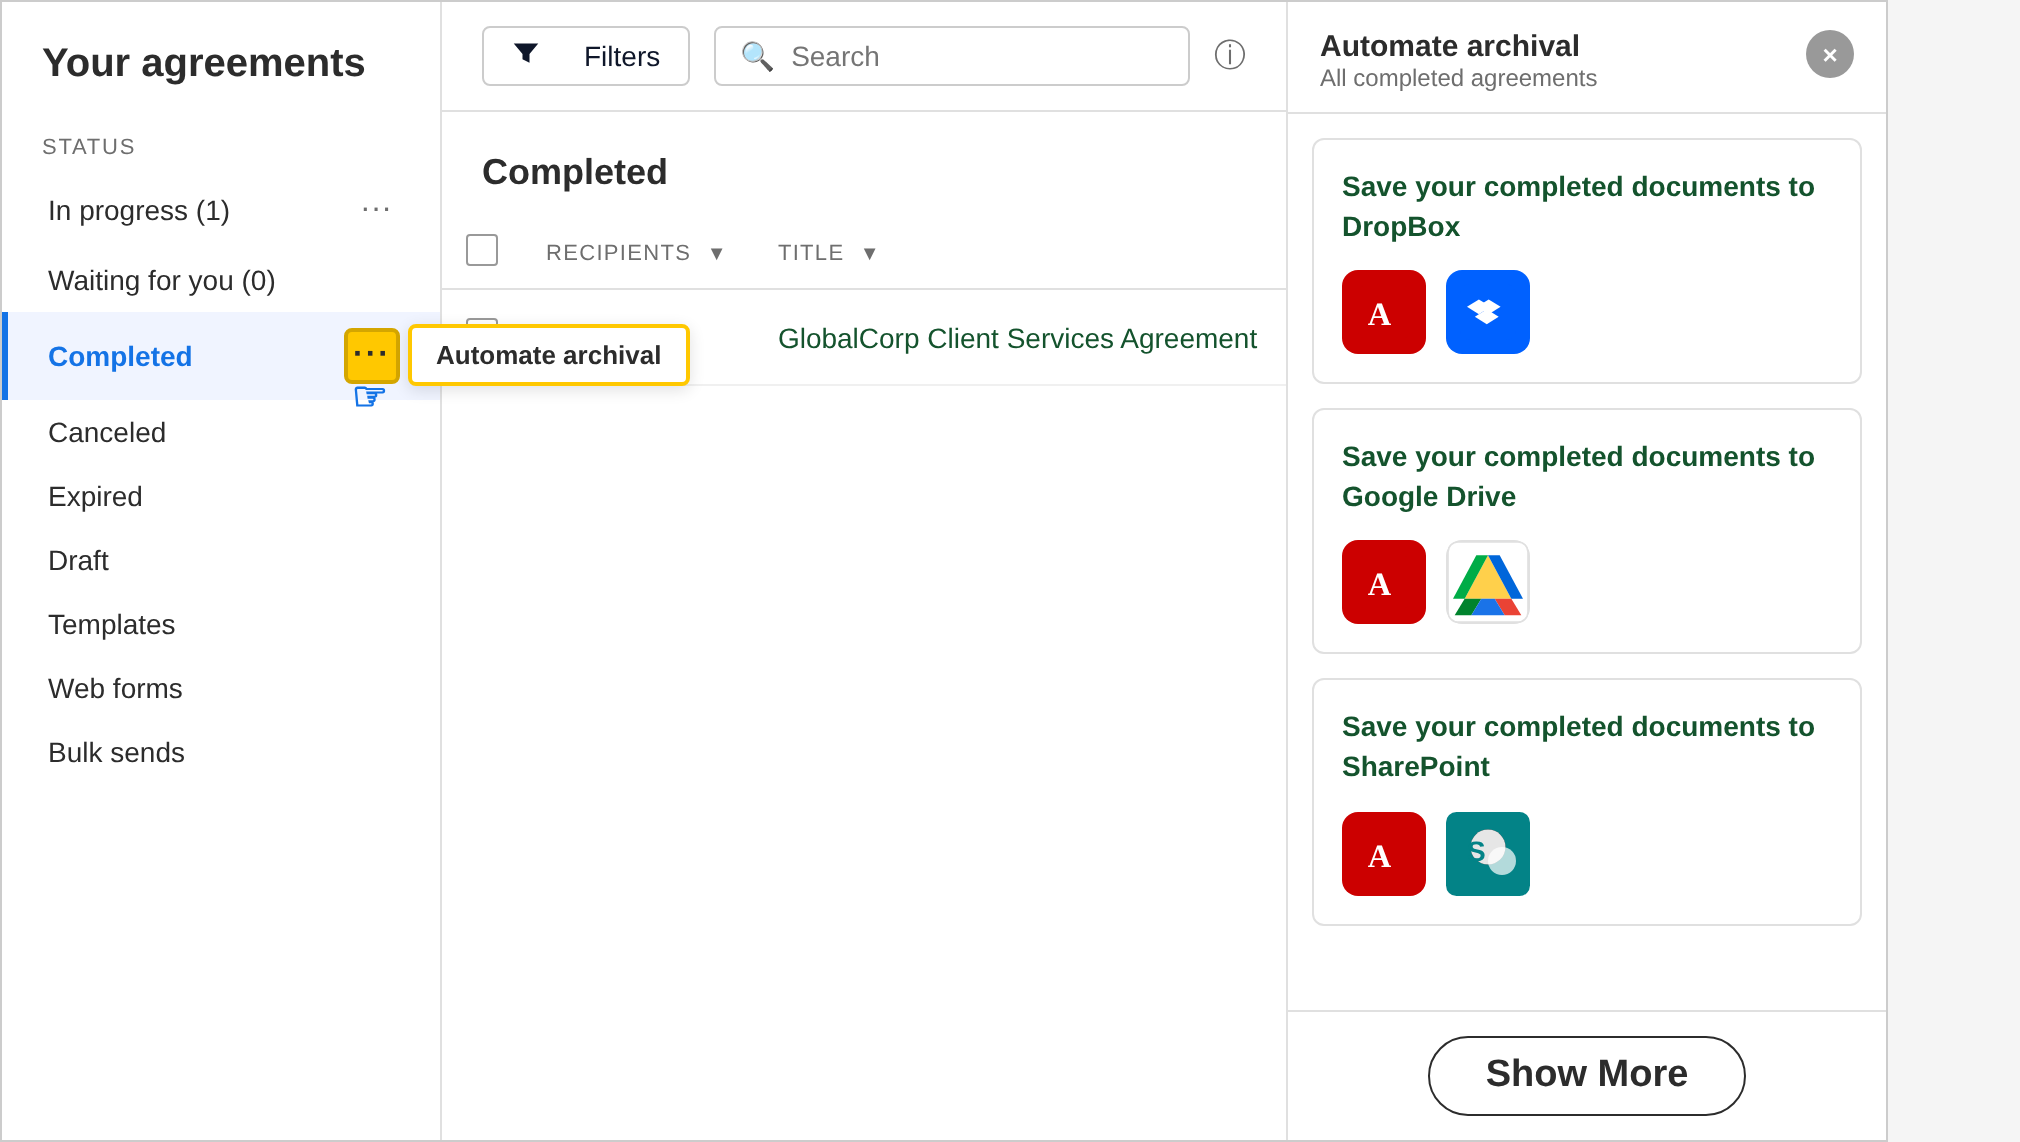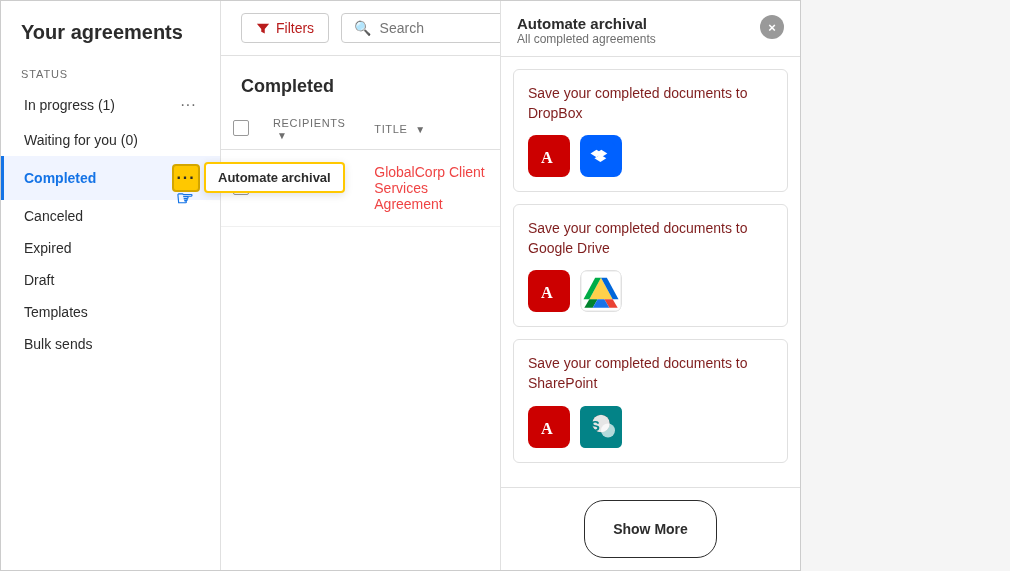--- a/index.html
+++ b/index.html
@@ -6,21 +6,21 @@
     body {
       font-family: -apple-system, BlinkMacSystemFont, 'Segoe UI', Arial, sans-serif;
       font-size: 14px;
       background: #f5f5f5;
       width: 1010px;
       height: 571px;
       overflow: hidden;
     }
     .app-container {
       display: flex;
-      width: 801px;
+      width: 944px;
       height: 571px;
       background: #fff;
       border: 1px solid #ccc;
     }
     
     .sidebar {
       width: 220px;
       min-width: 220px;
       background: #fff;
       border-right: 1px solid #e0e0e0;
@@ -117,29 +117,29 @@
     }
     .main-toolbar {
       display: flex;
       align-items: center;
       gap: 12px;
       padding: 12px 20px;
       border-bottom: 1px solid #e0e0e0;
     }
     .filter-btn {
       display: flex;
-      align-items: flex-end;
-      gap: 6px;
+      align-items: flex-start;
+      gap: 22px;
       border: 1px solid #ccc;
       background: #fff;
       border-radius: 4px;
       padding: 6px 14px;
       font-size: 14px;
       cursor: pointer;
-      color: #b91c1c;
+      color: #0f172a;
     }
     .search-box {
       display: flex;
       align-items: center;
       border: 1px solid #ccc;
       border-radius: 4px;
       padding: 6px 12px;
       flex: 1;
       gap: 8px;
       background: #fff;
@@ -185,21 +185,21 @@
     }
     thead th:first-child {
       width: 40px;
       text-align: center;
     }
     tbody tr {
       border-bottom: 1px solid #f0f0f0;
     }
     tbody td {
       padding: 14px 12px;
-      color: #ef4444;
+      color: #14532d;
       font-size: 14px;
     }
     tbody td:first-child {
       text-align: center;
       width: 40px;
     }
     .checkbox {
       width: 16px;
       height: 16px;
       border: 1.5px solid #999;
@@ -262,22 +262,22 @@
       padding: 0 12px;
     }
     .panel-card {
       border: 1px solid #e0e0e0;
       border-radius: 6px;
       padding: 14px;
       margin: 12px 0;
     }
     .panel-card-title {
       font-size: 14px;
-      font-weight: 400;
-      color: #7f1d1d;
+      font-weight: 700;
+      color: #14532d;
       margin-bottom: 12px;
       line-height: 1.4;
     }
     .panel-card-icons {
       display: flex;
       gap: 10px;
     }
     .app-icon {
       width: 42px;
       height: 42px;
@@ -305,22 +305,22 @@
     }
     .panel-footer {
       padding: 12px 16px;
       border-top: 1px solid #e0e0e0;
       text-align: center;
     }
     .show-more-btn {
       border: 1.5px solid #2c2c2c;
       background: #fff;
       border-radius: 20px;
-      padding: 20px 28px;
-      font-size: 14px;
+      padding: 8px 28px;
+      font-size: 19px;
       font-weight: 600;
       cursor: pointer;
       color: #2c2c2c;
     }
     .search-icon-glyph { color: #6e6e6e; font-size: 14px; }
   </style>
 </head>
 <body>
 
 <div class="app-container">
@@ -358,20 +358,23 @@
     </div>
 
     <div class="sidebar-item">
       <span>Draft</span>
     </div>
 
     <div class="sidebar-item">
       <span>Templates</span>
     </div>
 
+    <div class="sidebar-item">
+      <span>Web forms</span>
+    </div>
 
     <div class="sidebar-item">
       <span>Bulk sends</span>
     </div>
   </div>
 
   <div class="main-content">
 
     <div class="main-toolbar">
       <button class="filter-btn">

